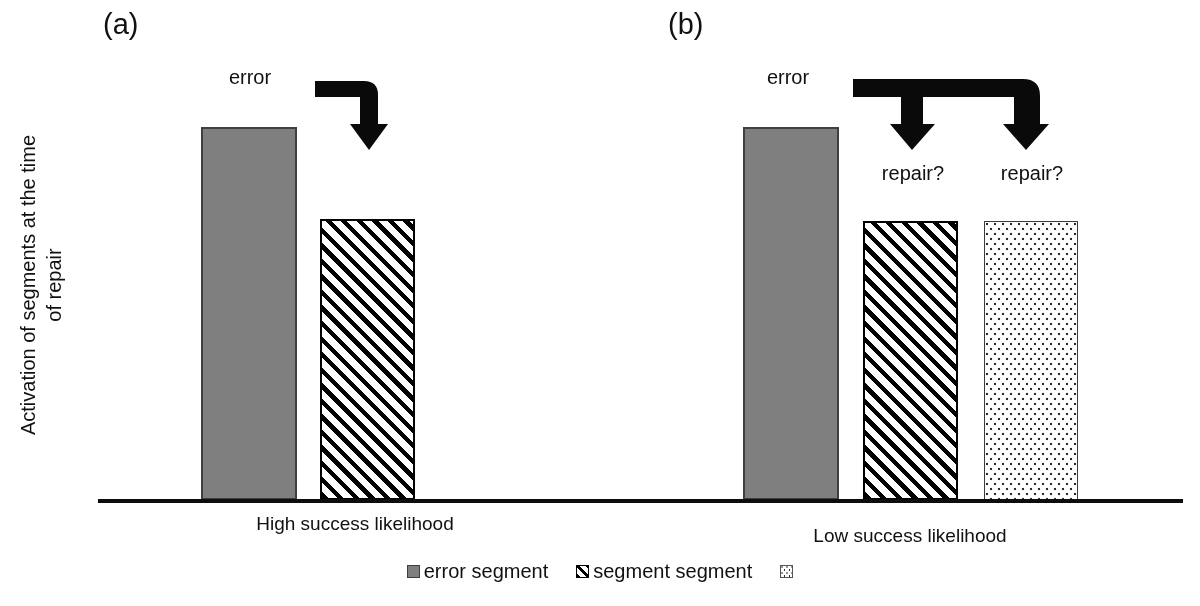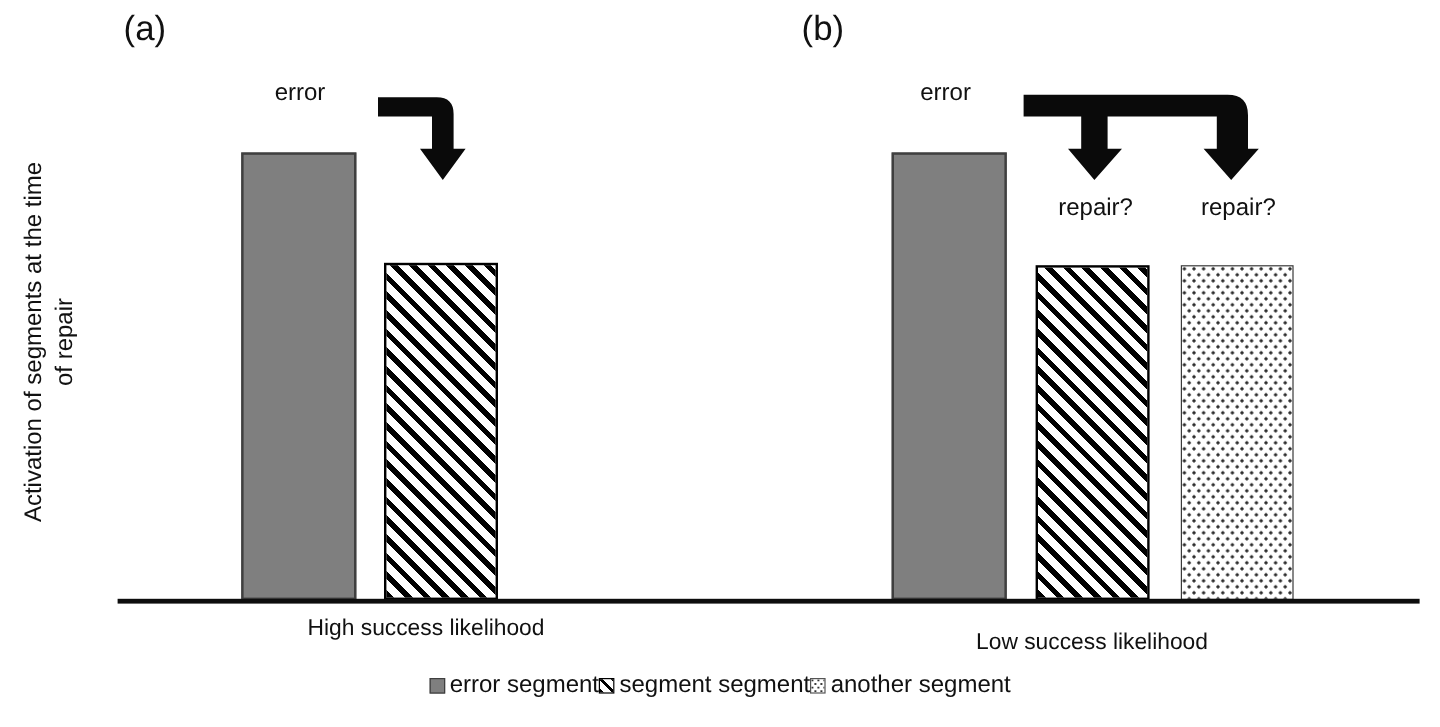--- a/index.html
+++ b/index.html
@@ -81,20 +81,21 @@
   
   .arrow-layer { left: 0; top: 0; pointer-events: none; }
 
   
   .legend {
     position: absolute;
     left: 0; right: 0; top: 560px;
     display: flex;
     justify-content: center;
     align-items: center;
+    gap: 28px;
     font-size: 20px;
     color: #111;
   }
   .legend-item { display: flex; align-items: center; gap: 4px; }
   .swatch { width: 13px; height: 13px; box-sizing: border-box; flex: 0 0 auto; }
   .sw-gray  { background: #7f7f7f; border: 1.5px solid #3f3f3f; }
   .sw-hatch { background: repeating-linear-gradient(45deg, #000 0, #000 2.5px, #fff 2.5px, #fff 7px); border: 1px solid #000; }
   .sw-dots  {
     background-color: #fff;
     background-image:
@@ -143,17 +144,16 @@
     <div class="legend-item">
       <span class="swatch sw-gray"></span>
       <span>error segment</span>
     </div>
     <div class="legend-item">
       <span class="swatch sw-hatch"></span>
       <span>segment segment</span>
     </div>
     <div class="legend-item">
       <span class="swatch sw-dots"></span>
-      <span>another segment</span>
     </div>
   </div>
 
 </div>
 
 </body></html>

